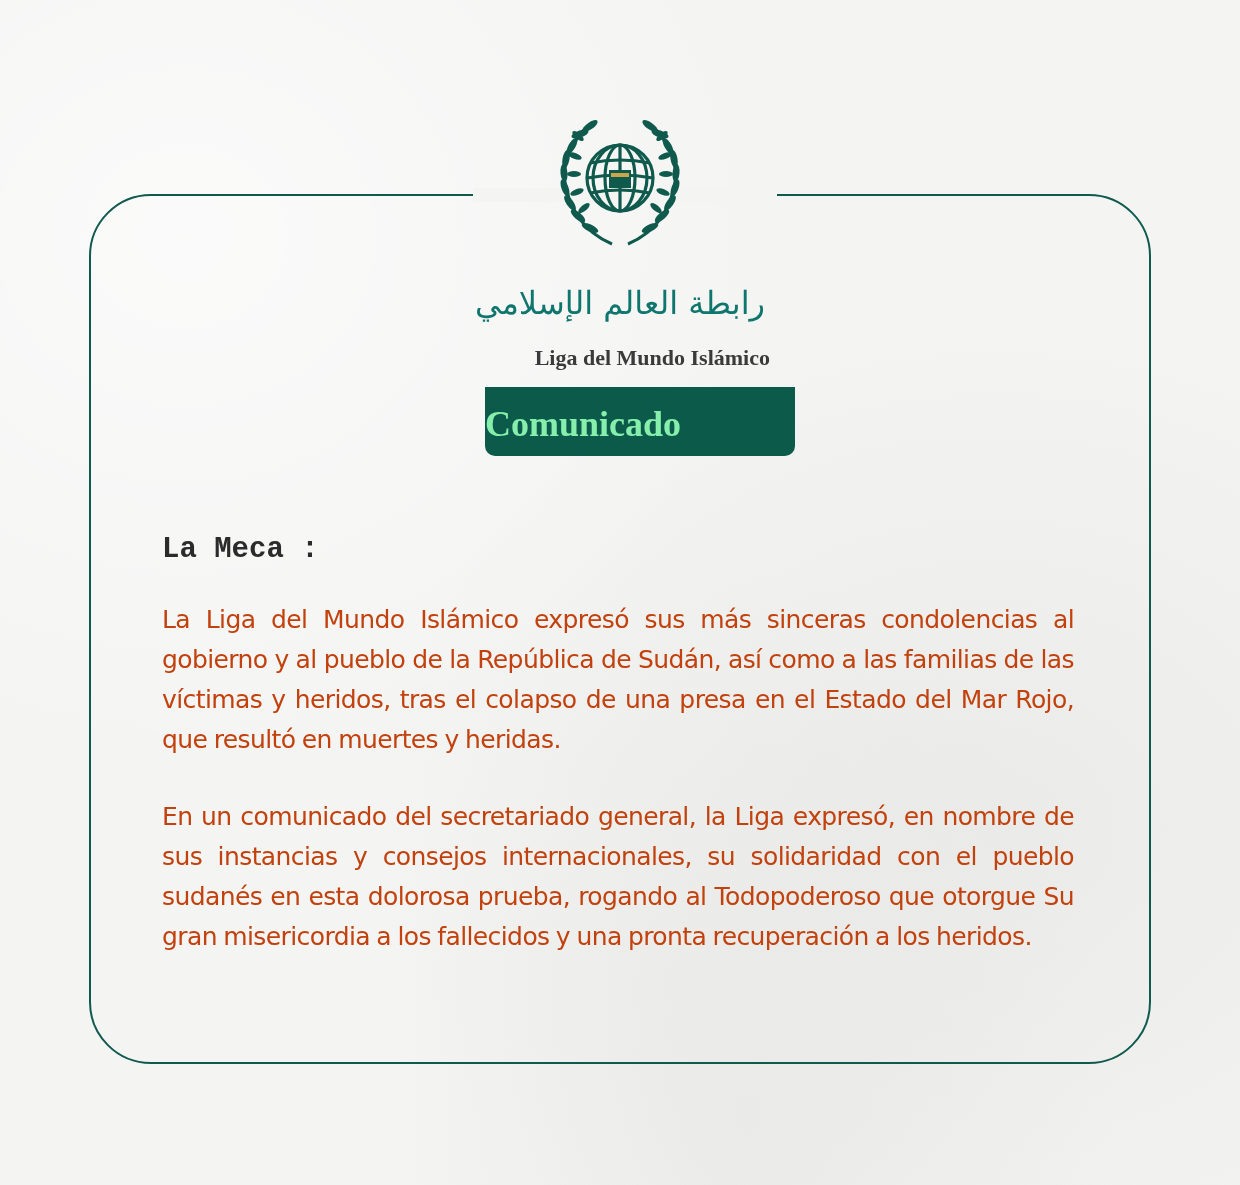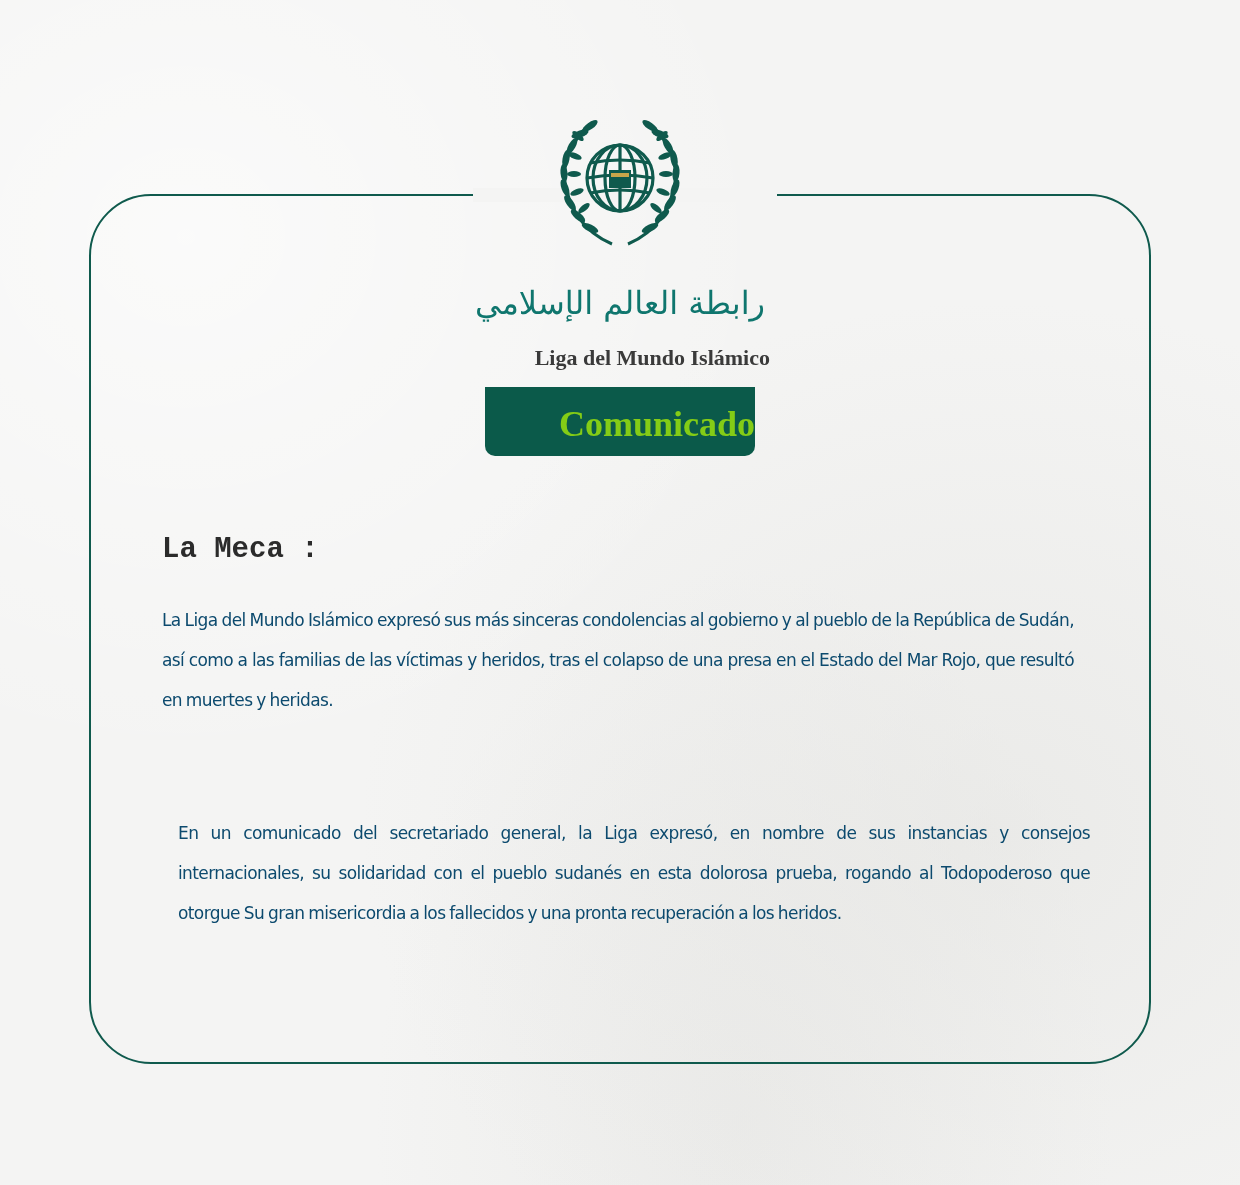--- a/index.html
+++ b/index.html
@@ -51,45 +51,45 @@
     position: absolute;
     left: 470px; top: 345px; width: 300px;
     text-align: right;
     font-family: "Liberation Serif", serif;
     font-weight: bold;
     font-size: 22px; color: #3a3a3a;
   }
   .badge {
     position: absolute;
     left: 485px; top: 387px;
-    width: 270px; height: 69px;
+    width: 310px; height: 69px;
     background: #0b5a4a;
     border-radius: 0 0 10px 10px;
-    color: #84cc16;
+    color: #86efac;
     font-family: "Liberation Serif", serif;
     font-weight: bold;
     font-size: 36px;
-    display: flex; align-items: center; justify-content: flex-end;
+    display: flex; align-items: center; justify-content: flex-start;
     padding-top: 4px; box-sizing: border-box;
   }
   .dateline {
     position: absolute;
     left: 162px; top: 533px;
     font-family: Liberation Mono, monospace;
     font-weight: bold;
     font-size: 29px; color: #2b2b2b;
   }
   .para {
     position: absolute;
     left: 162px; width: 912px;
     font-family: "DejaVu Sans", sans-serif;
-    font-size: 17px;
+    font-size: 25px;
     line-height: 40px;
     text-align: justify;
-    color: #0c4a6e;
+    color: #c2410c;
     letter-spacing: -0.6px;
     word-spacing: -1px;
   }
   .p1 { top: 600px; }
   .p2 { top: 797px; }
 </style>
 </head>
 <body>
 
 <div class="bg-texture"></div>
@@ -152,13 +152,13 @@
 <div class="arabic-name">رابطة العالم الإسلامي</div>
 <div class="org-name">Liga del Mundo Islámico</div>
 
 <div class="badge">
   <span>Comunicado</span>
 </div>
 
 <div class="dateline">La Meca :</div>
 
 <p class="para p1" style="margin:0">La Liga del Mundo Islámico expresó sus más sinceras condolencias al gobierno y al pueblo de la República de Sudán, así como a las familias de las víctimas y heridos, tras el colapso de una presa en el Estado del Mar Rojo, que resultó en muertes y heridas.</p>
-<p class="para p2" style="margin:16px">En un comunicado del secretariado general, la Liga expresó, en nombre de sus instancias y consejos internacionales, su solidaridad con el pueblo sudanés en esta dolorosa prueba, rogando al Todopoderoso que otorgue Su gran misericordia a los fallecidos y una pronta recuperación a los heridos.</p>
+<p class="para p2" style="margin:0">En un comunicado del secretariado general, la Liga expresó, en nombre de sus instancias y consejos internacionales, su solidaridad con el pueblo sudanés en esta dolorosa prueba, rogando al Todopoderoso que otorgue Su gran misericordia a los fallecidos y una pronta recuperación a los heridos.</p>
 
 </body></html>

